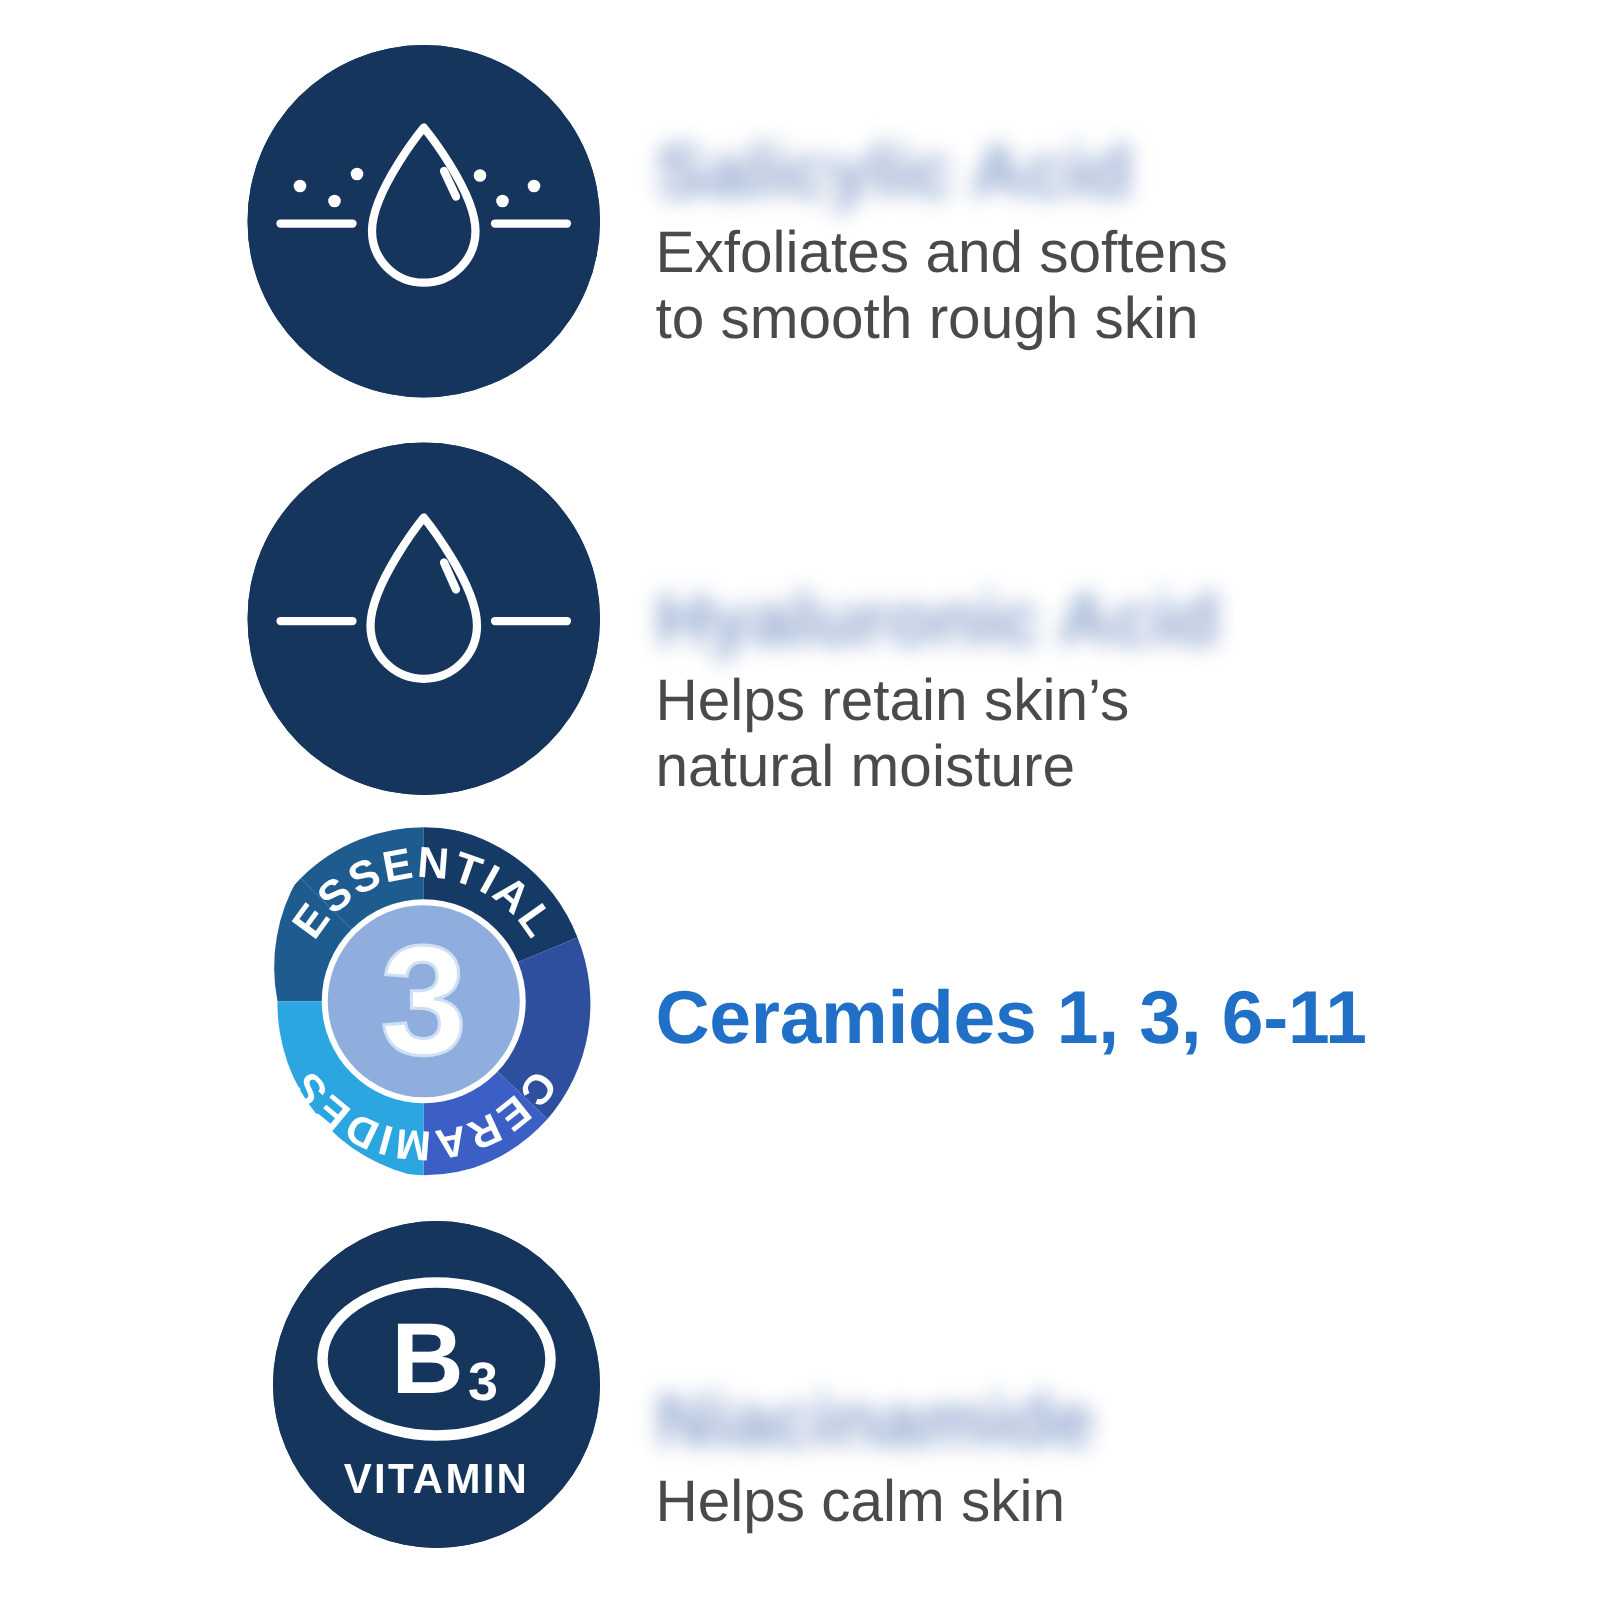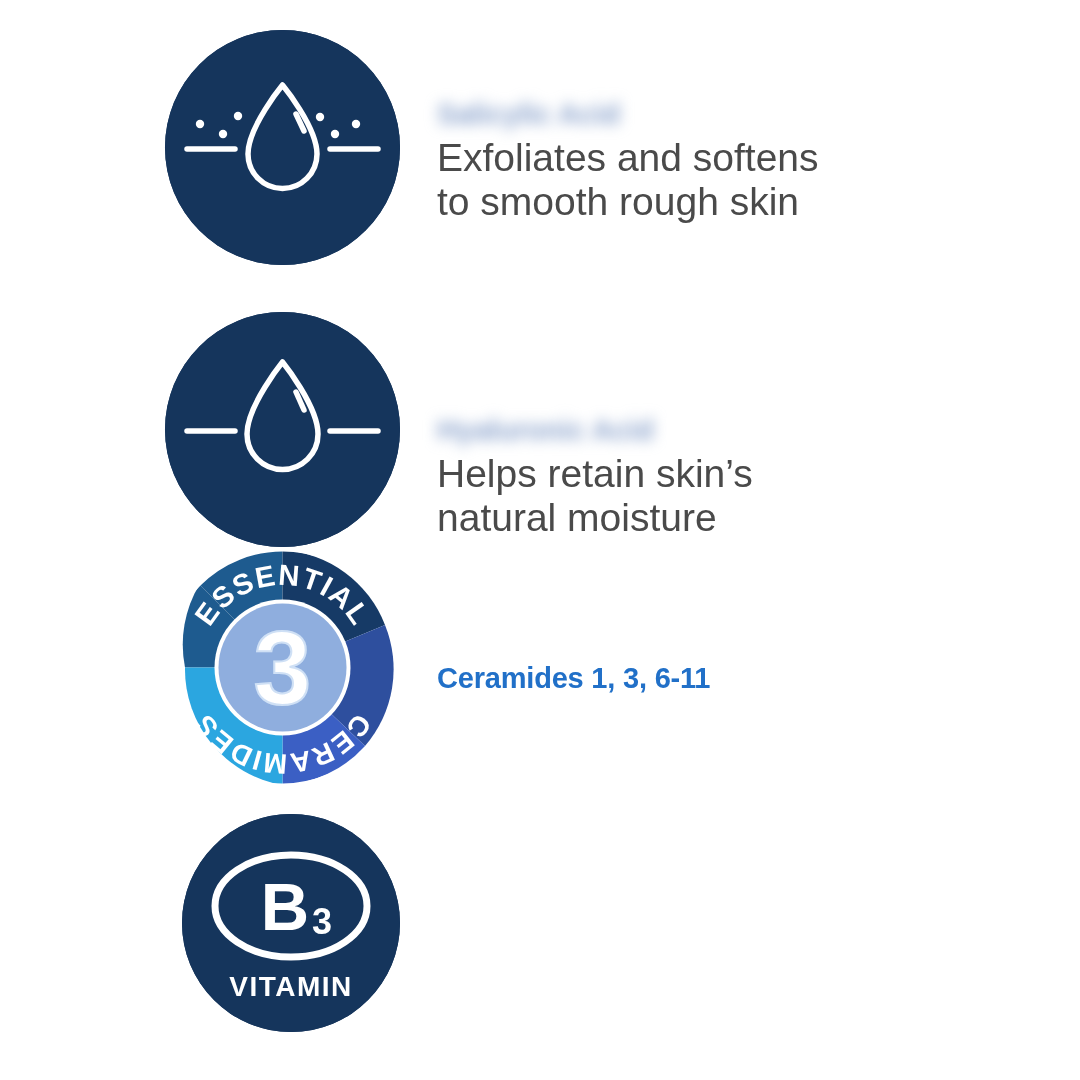--- a/index.html
+++ b/index.html
@@ -46,21 +46,21 @@
   .badge-circle {
     width: 235px;
     height: 235px;
     border-radius: 50%;
     background: #15355c;
     position: relative;
     display: block;
   }
 
   .heading {
-    font-size: 29px;
+    font-size: 50px;
     font-weight: bold;
     letter-spacing: -0.2px;
     line-height: 1.06;
     margin: 0 0 6px 0;
     white-space: nowrap;
   }
   .heading.sharp {
     color: #2170c8;
   }
   .heading.blurred {
@@ -71,21 +71,21 @@
   .desc {
     font-size: 39px;
     line-height: 1.12;
     color: #4a4a4a;
     margin: 0;
     white-space: pre-line;
   }
 
   
   #row-salicylic   { top: 30px;  height: 235px; }
-  #row-hyaluronic  { top: 312px; height: 235px; align-items: center; }
+  #row-hyaluronic  { top: 295px; height: 235px; align-items: center; }
   #row-ceramides   { top: 550px; height: 235px; }
   #row-niacinamide { top: 815px; height: 215px; }
 
   
   #row-salicylic  .text-cell { transform: translateY(14px); }
   #row-hyaluronic .text-cell { transform: translateY(48px); }
   #row-ceramides  .text-cell { transform: translateY(14px); }
   #row-niacinamide .text-cell { transform: translateY(50px); }
 
   #row-niacinamide .badge-circle { width: 218px; height: 218px; }
@@ -182,15 +182,19 @@
       <div class="badge-circle">
         <svg width="218" height="218" viewBox="0 0 218 218" aria-hidden="true">
           <circle cx="109" cy="109" r="109" fill="#15355c"></circle>
           <ellipse cx="109" cy="92" rx="76" ry="51" fill="none" stroke="#ffffff" stroke-width="7"></ellipse>
           <text x="103" y="92" text-anchor="middle" dominant-baseline="central" font-family="'Liberation Sans', sans-serif" font-size="67" font-weight="bold" fill="#ffffff">B</text>
           <text x="140" y="107" text-anchor="middle" dominant-baseline="central" font-family="'Liberation Sans', sans-serif" font-size="36" font-weight="bold" fill="#ffffff">3</text>
           <text x="109" y="172" text-anchor="middle" dominant-baseline="central" font-family="'Liberation Sans', sans-serif" font-size="28" font-weight="bold" letter-spacing="1.5" fill="#ffffff">VITAMIN</text>
         </svg>
       </div>
     </div>
+    <div class="text-cell">
+      <p class="heading blurred">Niacinamide</p>
+      <p class="desc">Helps calm skin</p>
+    </div>
   </div>
 
 </div>
 
 </body></html>

